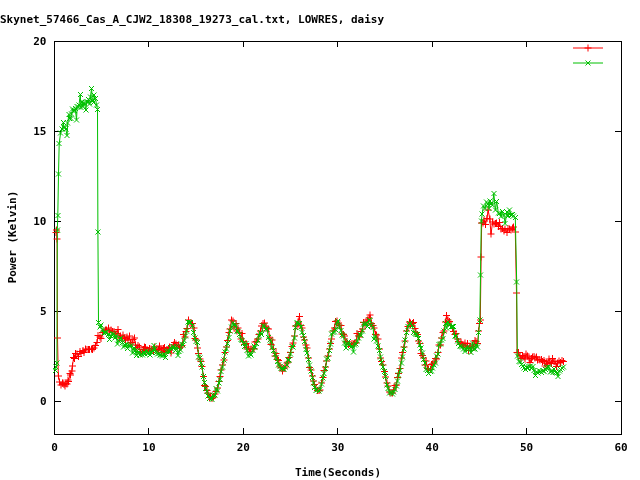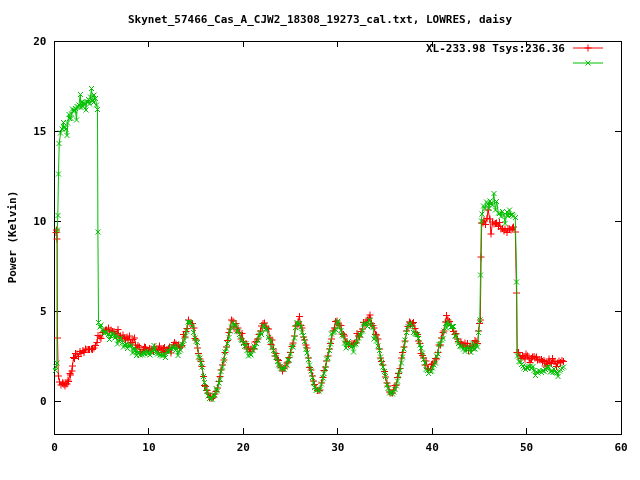--- a/index.html
+++ b/index.html
@@ -1,20 +1,20 @@
 <!DOCTYPE html>
 <html><head>
 <meta charset="utf-8">
 <style>
   html,body{margin:0;padding:0;background:#ffffff;}
   #app{position:relative;width:640px;height:480px;background:#ffffff;overflow:hidden;
        font-family:"DejaVu Sans Mono","Liberation Mono",monospace;font-weight:bold;
        font-size:11px;color:#000;}
   #plot-svg{position:absolute;left:0;top:0;}
-  .title{position:absolute;left:0;top:13px;width:640px;text-align:center;}
+  .title{position:absolute;left:0;top:13px;width:640px;text-align:left;}
   .xlabel{position:absolute;left:55px;top:466px;width:566px;text-align:center;}
   .ylabel{position:absolute;left:12px;top:237px;width:200px;text-align:center;
           transform:translate(-50%,-50%) rotate(-90deg);}
   .legend-text{position:absolute;right:75px;width:300px;text-align:right;}
   .lt1{top:42px;} .lt2{top:57px;}
   svg text{font-family:"DejaVu Sans Mono","Liberation Mono",monospace;font-weight:bold;font-size:11px;fill:#000;}
 </style>
 </head>
 <body>
 
@@ -61,14 +61,14 @@
       <path d="M52.5 232.5H59.5M56 229V236M53 230H60M56.5 226.5V233.5M53.5 239H60.5M57 235.5V242.5M54 338H61M57.5 334.5V341.5M55 376H62M58.5 372.5V379.5M56 382H63M59.5 378.5V385.5M57.5 385H64.5M61 381.5V388.5M59 383H66M62.5 379.5V386.5M59.5 383H66.5M63 379.5V386.5M60.5 384.5H67.5M64 381V388M61.5 386H68.5M65 382.5V389.5M62.5 383.5H69.5M66 380V387M63.5 384H70.5M67 380.5V387.5M64.5 380H71.5M68 376.5V383.5M65 381.5H72M68.5 378V385M66.5 373.5H73.5M70 370V377M67 375H74M70.5 371.5V378.5M68.5 371H75.5M72 367.5V374.5M69 366H76M72.5 362.5V369.5M70 357.5H77M73.5 354V361M71 358.5H78M74.5 355V362M72 353.5H79M75.5 350V357M73.5 354H80.5M77 350.5V357.5M75 356.5H82M78.5 353V360M76.5 351.5H83.5M80 348V355M77.5 353.5H84.5M81 350V357M79.5 350.5H86.5M83 347V354M80.5 352.5H87.5M84 349V356M82 349H89M85.5 345.5V352.5M83.5 349.5H90.5M87 346V353M85 349.5H92M88.5 346V353M86 349.5H93M89.5 346V353M88 349H95M91.5 345.5V352.5M89 349.5H96M92.5 346V353M90.5 348H97.5M94 344.5V351.5M92 345.5H99M95.5 342V349M93.5 342.5H100.5M97 339V346M94.5 335.5H101.5M98 332V339M96.5 337H103.5M100 333.5V340.5M97.5 338.5H104.5M101 335V342M99 332.5H106M102.5 329V336M100.5 331H107.5M104 327.5V334.5M102 330H109M105.5 326.5V333.5M103 330H110M106.5 326.5V333.5M105 328H112M108.5 324.5V331.5M106 332H113M109.5 328.5V335.5M107.5 330H114.5M111 326.5V333.5M109 331.5H116M112.5 328V335M110.5 331.5H117.5M114 328V335M111.5 334H118.5M115 330.5V337.5M113.5 333.5H120.5M117 330V337M114.5 329.5H121.5M118 326V333M116 338H123M119.5 334.5V341.5M117 336H124M120.5 332.5V339.5M118.5 338.5H125.5M122 335V342M119.5 335H126.5M123 331.5V338.5M121 338H128M124.5 334.5V341.5M122 340H129M125.5 336.5V343.5M123.5 337H130.5M127 333.5V340.5M124.5 340H131.5M128 336.5V343.5M126 336H133M129.5 332.5V339.5M127 343H134M130.5 339.5V346.5M128.5 342.5H135.5M132 339V346M129.5 339.5H136.5M133 336V343M131 338H138M134.5 334.5V341.5M132 345H139M135.5 341.5V348.5M133.5 348H140.5M137 344.5V351.5M134.5 345.5H141.5M138 342V349M136 347H143M139.5 343.5V350.5M137 353H144M140.5 349.5V356.5M138.5 351.5H145.5M142 348V355M140 349.5H147M143.5 346V353M141 347H148M144.5 343.5V350.5M142 347.5H149M145.5 344V351M143.5 350.5H150.5M147 347V354M145 351.5H152M148.5 348V355M146 348.5H153M149.5 345V352M147.5 349H154.5M151 345.5V352.5M148.5 350H155.5M152 346.5V353.5M150 350.5H157M153.5 347V354M151 347H158M154.5 343.5V350.5M152.5 349H159.5M156 345.5V352.5M153.5 350.5H160.5M157 347V354M155 349.5H162M158.5 346V353M156 346H163M159.5 342.5V349.5M157.5 349H164.5M161 345.5V352.5M158.5 352.5H165.5M162 349V356M160 348.5H167M163.5 345V352M161 347.5H168M164.5 344V351M162.5 351.5H169.5M166 348V355M163.5 350H170.5M167 346.5V353.5M165 348.5H172M168.5 345V352M166 347H173M169.5 343.5V350.5M167.5 353H174.5M171 349.5V356.5M168.5 347.5H175.5M172 344V351M170 345H177M173.5 341.5V348.5M171 342.5H178M174.5 339V346M172.5 344H179.5M176 340.5V347.5M173.5 346H180.5M177 342.5V349.5M175 345H182M178.5 341.5V348.5M176 348H183M179.5 344.5V351.5M177.5 347H184.5M181 343.5V350.5M178.5 345.5H185.5M182 342V349M180 334.5H187M183.5 331V338M181.5 337H188.5M185 333.5V340.5M182.5 331.5H189.5M186 328V335M183.5 328.5H190.5M187 325V332M185 320H192M188.5 316.5V323.5M186.5 323.5H193.5M190 320V327M188 323.5H195M191.5 320V327M189 323.5H196M192.5 320V327M190.5 328H197.5M194 324.5V331.5M191.5 338.5H198.5M195 335V342M192.5 340H199.5M196 336.5V343.5M194 348H201M197.5 344.5V351.5M195 353.5H202M198.5 350V357M196.5 359H203.5M200 355.5V362.5M197.5 361.5H204.5M201 358V365M198.5 366.5H205.5M202 363V370M200 376.5H207M203.5 373V380M201 385.5H208M204.5 382V389M202 386.5H209M205.5 383V390M203.5 390.5H210.5M207 387V394M204.5 393H211.5M208 389.5V396.5M206 397.5H213M209.5 394V401M207 396.5H214M210.5 393V400M208.5 398.5H215.5M212 395V402M210 397H217M213.5 393.5V400.5M211.5 394H218.5M215 390.5V397.5M212.5 391.5H219.5M216 388V395M214 388H221M217.5 384.5V391.5M215.5 381.5H222.5M219 378V385M216.5 376.5H223.5M220 373V380M217.5 370H224.5M221 366.5V373.5M219 365H226M222.5 361.5V368.5M220.5 360H227.5M224 356.5V363.5M221.5 352.5H228.5M225 349V356M223 347H230M226.5 343.5V350.5M224 340.5H231M227.5 337V344M225.5 332.5H232.5M229 329V336M226.5 329H233.5M230 325.5V332.5M228 320H235M231.5 316.5V323.5M229.5 321H236.5M233 317.5V324.5M230.5 327H237.5M234 323.5V330.5M232.5 323.5H239.5M236 320V327M233.5 331H240.5M237 327.5V334.5M234.5 328H241.5M238 324.5V331.5M236 332.5H243M239.5 329V336M237.5 339H244.5M241 335.5V342.5M238.5 333.5H245.5M242 330V337M240 341.5H247M243.5 338V345M241 344.5H248M244.5 341V348M242.5 343.5H249.5M246 340V347M243.5 349H250.5M247 345.5V352.5M245 347H252M248.5 343.5V350.5M246.5 351.5H253.5M250 348V355M247.5 349H254.5M251 345.5V352.5M249.5 349H256.5M253 345.5V352.5M250.5 348.5H257.5M254 345V352M251.5 342H258.5M255 338.5V345.5M253 341.5H260M256.5 338V345M254.5 339H261.5M258 335.5V342.5M255.5 334.5H262.5M259 331V338M257 331H264M260.5 327.5V334.5M258 326H265M261.5 322.5V329.5M259.5 323.5H266.5M263 320V327M261 323H268M264.5 319.5V326.5M262.5 327H269.5M266 323.5V330.5M263.5 328.5H270.5M267 325V332M265 329H272M268.5 325.5V332.5M266.5 338H273.5M270 334.5V341.5M267.5 344.5H274.5M271 341V348M268.5 340H275.5M272 336.5V343.5M270 349H277M273.5 345.5V352.5M271.5 356H278.5M275 352.5V359.5M272.5 353.5H279.5M276 350V357M274 359.5H281M277.5 356V363M275 360.5H282M278.5 357V364M276.5 366H283.5M280 362.5V369.5M277.5 367.5H284.5M281 364V371M279 371H286M282.5 367.5V374.5M280.5 368.5H287.5M284 365V372M281.5 367H288.5M285 363.5V370.5M283.5 363H290.5M287 359.5V366.5M284.5 362H291.5M288 358.5V365.5M285.5 357.5H292.5M289 354V361M287 352.5H294M290.5 349V356M288.5 346.5H295.5M292 343V350M289.5 343H296.5M293 339.5V346.5M291 336H298M294.5 332.5V339.5M292 326H299M295.5 322.5V329.5M293.5 326H300.5M297 322.5V329.5M294.5 322H301.5M298 318.5V325.5M296 316.5H303M299.5 313V320M297.5 325.5H304.5M301 322V329M298.5 328H305.5M302 324.5V331.5M300 337H307M303.5 333.5V340.5M301 340H308M304.5 336.5V343.5M302.5 345H309.5M306 341.5V348.5M303.5 348H310.5M307 344.5V351.5M305 358H312M308.5 354.5V361.5M306 367.5H313M309.5 364V371M307.5 370H314.5M311 366.5V373.5M309 376H316M312.5 372.5V379.5M310 381H317M313.5 377.5V384.5M311 384.5H318M314.5 381V388M312.5 388.5H319.5M316 385V392M314 390.5H321M317.5 387V394M315.5 390.5H322.5M319 387V394M316.5 390H323.5M320 386.5V393.5M318 383H325M321.5 379.5V386.5M319.5 377.5H326.5M323 374V381M320.5 370.5H327.5M324 367V374M322 367H329M325.5 363.5V370.5M323 361H330M326.5 357.5V364.5M324.5 356H331.5M328 352.5V359.5M326 349H333M329.5 345.5V352.5M327 343.5H334M330.5 340V347M328 339H335M331.5 335.5V342.5M329.5 331H336.5M333 327.5V334.5M331 328H338M334.5 324.5V331.5M332 321.5H339M335.5 318V325M333.5 321H340.5M337 317.5V324.5M334.5 324H341.5M338 320.5V327.5M336 325.5H343M339.5 322V329M337.5 325.5H344.5M341 322V329M338.5 334H345.5M342 330.5V337.5M340 334.5H347M343.5 331V338M341 336H348M344.5 332.5V339.5M342.5 342H349.5M346 338.5V345.5M343.5 341.5H350.5M347 338V345M345 344.5H352M348.5 341V348M346 343.5H353M349.5 340V347M347.5 345H354.5M351 341.5V348.5M348.5 343.5H355.5M352 340V347M350 344H357M353.5 340.5V347.5M351 343.5H358M354.5 340V347M352.5 342.5H359.5M356 339V346M353.5 333.5H360.5M357 330V337M355 336H362M358.5 332.5V339.5M356 337H363M359.5 333.5V340.5M357.5 331.5H364.5M361 328V335M359 329H366M362.5 325.5V332.5M360 322.5H367M363.5 319V326M361.5 324.5H368.5M365 321V328M362.5 322H369.5M366 318.5V325.5M364 320H371M367.5 316.5V323.5M365.5 318H372.5M369 314.5V321.5M366.5 315H373.5M370 311.5V318.5M368 323.5H375M371.5 320V327M369.5 325.5H376.5M373 322V329M370.5 328H377.5M374 324.5V331.5M372 334.5H379M375.5 331V338M373 335H380M376.5 331.5V338.5M374.5 339H381.5M378 335.5V342.5M376 349H383M379.5 345.5V352.5M377 358H384M380.5 354.5V361.5M378 361.5H385M381.5 358V365M379.5 365H386.5M383 361.5V368.5M381 371.5H388M384.5 368V375M382 377H389M385.5 373.5V380.5M383.5 383H390.5M387 379.5V386.5M384.5 386H391.5M388 382.5V389.5M386 392H393M389.5 388.5V395.5M387.5 393H394.5M391 389.5V396.5M389 393H396M392.5 389.5V396.5M390 390H397M393.5 386.5V393.5M391.5 385.5H398.5M395 382V389M393 385H400M396.5 381.5V388.5M394 377.5H401M397.5 374V381M395 373.5H402M398.5 370V377M396.5 368.5H403.5M400 365V372M398 358H405M401.5 354.5V361.5M399 352.5H406M402.5 349V356M400.5 347H407.5M404 343.5V350.5M401.5 341H408.5M405 337.5V344.5M403 331H410M406.5 327.5V334.5M404.5 326.5H411.5M408 323V330M406 322H413M409.5 318.5V325.5M407 323H414M410.5 319.5V326.5M409 323.5H416M412.5 320V327M410 322.5H417M413.5 319V326M411.5 328.5H418.5M415 325V332M412.5 332.5H419.5M416 329V336M414 334.5H421M417.5 331V338M415 341H422M418.5 337.5V344.5M416.5 343.5H423.5M420 340V347M417.5 353.5H424.5M421 350V357M419 355.5H426M422.5 352V359M420 358H427M423.5 354.5V361.5M421.5 365H428.5M425 361.5V368.5M422.5 361H429.5M426 357.5V364.5M424 368.5H431M427.5 365V372M425 369H432M428.5 365.5V372.5M427 369.5H434M430.5 366V373M428 364.5H435M431.5 361V368M429 364H436M432.5 360.5V367.5M430.5 363H437.5M434 359.5V366.5M432 358.5H439M435.5 355V362M433 359H440M436.5 355.5V362.5M434.5 352.5H441.5M438 349V356M435.5 345H442.5M439 341.5V348.5M437 345H444M440.5 341.5V348.5M438 338H445M441.5 334.5V341.5M439.5 332.5H446.5M443 329V336M440.5 331H447.5M444 327.5V334.5M442 322H449M445.5 318.5V325.5M443 315.5H450M446.5 312V319M444.5 320H451.5M448 316.5V323.5M446 321.5H453M449.5 318V325M447.5 325.5H454.5M451 322V329M449 328.5H456M452.5 325V332M450 331.5H457M453.5 328V335M451.5 334.5H458.5M455 331V338M452.5 333.5H459.5M456 330V337M454 339H461M457.5 335.5V342.5M455 341.5H462M458.5 338V345M456.5 344H463.5M460 340.5V347.5M457.5 342H464.5M461 338.5V345.5M459 345H466M462.5 341.5V348.5M460 346H467M463.5 342.5V349.5M461.5 343H468.5M465 339.5V346.5M462.5 347H469.5M466 343.5V350.5M464 343.5H471M467.5 340V347M465 350.5H472M468.5 347V354M466.5 346H473.5M470 342.5V349.5M467.5 350.5H474.5M471 347V354M469 345H476M472.5 341.5V348.5M470 347H477M473.5 343.5V350.5M471.5 340.5H478.5M475 337V344M472.5 341.5H479.5M476 338V345M474 343.5H481M477.5 340V347M475 331H482M478.5 327.5V334.5M476 323.5H483M479.5 320V327M477 320H484M480.5 316.5V323.5M477.5 257H484.5M481 253.5V260.5M478 223H485M481.5 219.5V226.5M479.5 223H486.5M483 219.5V226.5M480.5 220H487.5M484 216.5V223.5M482 224.5H489M485.5 221V228M483.5 218.5H490.5M487 215V222M484.5 210H491.5M488 206.5V213.5M486.5 219H493.5M490 215.5V222.5M487.5 234H494.5M491 230.5V237.5M489 222H496M492.5 218.5V225.5M490.5 224H497.5M494 220.5V227.5M492 223.5H499M495.5 220V227M493 223H500M496.5 219.5V226.5M495 226.5H502M498.5 223V230M496 222.5H503M499.5 219V226M497.5 229H504.5M501 225.5V232.5M499 228.5H506M502.5 225V232M500.5 231H507.5M504 227.5V234.5M501.5 229H508.5M505 225.5V232.5M503.5 232.5H510.5M507 229V236M504.5 228.5H511.5M508 225V232M506 229H513M509.5 225.5V232.5M507.5 230H514.5M511 226.5V233.5M509 228H516M512.5 224.5V231.5M510 227H517M513.5 223.5V230.5M512 232H519M515.5 228.5V235.5M513 293H520M516.5 289.5V296.5M513.5 352.5H520.5M517 349V356M515 352.5H522M518.5 349V356M516.5 356H523.5M520 352.5V359.5M517.5 358.5H524.5M521 355V362M519 355.5H526M522.5 352V359M520.5 357H527.5M524 353.5V360.5M521.5 359H528.5M525 355.5V362.5M522.5 354H529.5M526 350.5V357.5M524 356H531M527.5 352.5V359.5M525.5 358H532.5M529 354.5V361.5M526.5 362.5H533.5M530 359V366M528 358.5H535M531.5 355V362M529 357H536M532.5 353.5V360.5M530.5 356.5H537.5M534 353V360M531.5 358H538.5M535 354.5V361.5M533 357H540M536.5 353.5V360.5M534 360H541M537.5 356.5V363.5M535.5 359.5H542.5M539 356V363M536.5 360H543.5M540 356.5V363.5M538 359.5H545M541.5 356V363M539 361.5H546M542.5 358V365M540.5 360.5H547.5M544 357V364M541.5 366H548.5M545 362.5V369.5M543 363H550M546.5 359.5V366.5M544 364H551M547.5 360.5V367.5M545.5 359H552.5M549 355.5V362.5M546.5 362.5H553.5M550 359V366M548 363.5H555M551.5 360V367M549 358.5H556M552.5 355V362M550.5 361.5H557.5M554 358V365M551.5 361.5H558.5M555 358V365M553 366.5H560M556.5 363V370M554 363H561M557.5 359.5V366.5M555.5 361H562.5M559 357.5V364.5M557 362.5H564M560.5 359V366M558.5 360.5H565.5M562 357V364M560 361.5H567M563.5 358V365" fill="none" stroke="#ff0000" stroke-width="1"></path>
       <path d="M55.4 370.5L56.2 366.8L56.9 363.2L57.3 230.0L57.8 215.6L58.5 174.2L59.2 143.6L60.6 132.8L62.1 129.2L63.3 122.4L63.9 127.4L65.2 127.4L65.8 129.2L67.1 135.5L67.7 122.9L68.9 114.4L69.6 118.4L70.8 118.3L71.5 113.9L72.7 108.8L73.4 111.2L74.6 110.4L75.3 108.5L76.5 119.9L77.2 106.7L78.4 106.8L79.0 104.9L80.3 94.5L80.9 107.6L82.2 102.1L82.8 106.7L84.1 102.6L84.7 104.0L85.9 110.2L86.6 102.2L87.8 101.8L88.5 99.5L89.7 104.0L90.4 96.8L91.6 88.4L92.3 100.4L93.5 102.6L94.2 95.0L95.6 98.6L96.5 104.9L97.5 109.4L97.9 231.8L98.5 322.7L99.8 327.2L101.0 325.0L102.7 329.9L103.9 333.0L105.5 332.6L106.7 332.0L108.3 334.4L109.5 339.5L111.2 336.2L112.4 332.8L113.6 334.7L114.9 338.0L116.2 335.5L117.4 344.2L118.7 340.7L119.9 338.5L121.2 337.8L122.5 342.5L123.7 346.8L124.9 345.1L126.3 344.3L127.5 348.4L128.7 345.2L130.0 346.1L131.3 346.0L132.5 352.9L133.8 347.9L135.0 350.9L136.3 355.4L137.6 350.6L138.8 353.6L140.0 355.0L141.4 353.3L142.6 355.2L143.8 351.9L145.1 354.2L146.4 350.9L147.6 353.5L148.9 352.4L150.1 355.0L151.4 352.7L152.7 350.6L153.9 345.4L155.1 348.8L156.5 352.4L157.7 354.0L158.9 353.5L160.2 355.1L161.5 354.8L162.7 355.8L164.0 354.2L165.3 357.7L166.5 351.3L167.8 350.6L169.0 351.8L170.3 347.6L171.6 348.8L172.8 346.5L174.0 347.2L175.4 350.6L176.6 346.3L177.8 355.3L179.1 351.5L180.4 350.1L181.6 344.1L182.9 345.2L184.1 340.3L185.4 335.9L186.7 330.8L187.9 322.1L189.5 322.7L190.7 322.7L192.3 325.4L193.6 332.4L194.8 338.2L196.1 341.6L197.4 342.7L198.6 356.8L199.8 358.0L200.8 363.2L202.1 366.9L203.3 376.7L204.5 382.7L205.6 388.5L206.8 391.6L208.0 396.1L209.3 398.4L210.6 397.5L212.2 399.3L213.4 395.4L215.0 394.8L216.2 388.3L217.5 390.8L218.8 383.1L220.0 379.5L221.2 371.4L222.6 366.8L223.8 360.2L225.0 351.8L226.3 348.8L227.6 343.6L228.8 337.3L230.1 330.8L231.3 327.0L232.9 322.7L234.2 325.2L235.8 325.4L237.0 330.9L238.2 331.7L239.6 334.4L240.8 339.7L242.0 340.6L243.3 343.4L244.6 346.6L245.8 343.7L247.1 350.6L248.3 355.8L249.9 353.3L251.2 355.0L252.8 350.6L254.0 345.8L255.2 347.3L256.6 343.4L257.8 340.6L259.0 335.7L260.3 332.6L261.6 334.5L263.2 325.4L264.4 325.8L266.0 329.0L267.2 329.7L268.4 337.6L269.8 339.8L271.0 341.5L272.2 347.4L273.5 350.6L274.8 354.3L276.0 357.7L277.3 361.4L278.6 365.0L279.8 366.5L281.1 368.7L282.3 368.7L283.9 369.6L285.2 366.8L286.8 365.0L288.0 359.8L289.2 359.8L290.5 354.2L291.8 346.4L293.0 346.9L294.3 338.0L295.5 327.5L296.8 322.4L298.1 323.6L299.3 323.5L300.9 327.2L302.2 332.3L303.4 335.5L304.7 341.6L305.9 349.4L307.2 353.2L308.5 359.6L309.7 365.1L310.9 371.2L312.3 377.7L313.5 383.0L314.7 387.7L316.0 390.3L317.3 389.7L318.9 391.2L320.1 389.3L321.7 384.0L322.9 378.1L324.2 373.4L325.5 368.7L326.7 359.0L327.9 358.1L329.3 350.6L330.5 344.2L331.7 334.1L333.0 332.6L334.3 332.1L335.5 329.4L336.8 322.7L338.0 320.9L339.6 327.2L340.9 330.7L342.1 335.0L343.4 336.2L344.6 343.1L345.9 347.9L347.2 343.4L348.4 341.6L349.6 344.5L351.0 347.0L352.2 346.1L353.4 351.9L354.7 345.2L356.0 343.8L357.2 341.6L358.5 338.0L359.7 334.1L361.0 335.7L362.3 330.8L363.5 324.2L364.8 324.4L366.1 323.6L367.3 326.6L368.9 320.0L370.1 320.7L371.7 325.4L373.0 327.3L374.2 339.0L375.5 336.2L376.7 340.9L378.0 346.1L379.3 350.6L380.5 356.9L381.7 362.5L383.1 366.8L384.3 371.7L385.5 376.7L386.8 384.9L388.1 388.5L389.7 393.0L390.9 392.5L392.5 393.9L393.7 392.1L395.0 389.6L396.3 385.8L397.5 381.1L398.7 375.2L400.1 370.5L401.3 362.9L402.5 357.1L403.8 348.8L405.1 339.9L406.7 332.6L407.9 326.6L409.5 323.6L410.7 323.8L412.3 325.4L413.6 332.4L414.8 333.4L416.1 334.4L417.3 334.4L418.6 338.6L419.9 345.2L421.1 348.2L422.3 352.8L423.7 359.6L424.9 363.1L426.1 369.6L427.4 370.5L428.7 373.6L430.3 371.4L431.5 371.2L432.7 368.0L434.1 365.0L435.3 362.8L436.5 356.2L437.8 354.2L439.1 344.3L440.3 344.1L441.6 339.8L442.8 338.6L444.1 331.0L445.4 323.6L446.6 327.8L448.2 321.8L449.4 325.1L451.0 327.2L452.3 326.3L453.5 326.5L454.8 336.2L456.1 335.8L457.3 340.9L458.6 343.4L459.8 346.0L461.1 346.3L462.4 347.0L463.6 349.1L464.8 351.5L466.2 348.8L467.4 346.8L468.6 349.3L469.9 347.9L471.2 352.6L472.4 343.2L473.7 348.8L474.9 348.9L476.2 345.1L477.5 347.0L478.7 332.6L479.8 320.0L480.5 275.0L481.3 221.0L482.2 213.8L483.4 206.1L485.0 208.4L486.3 202.2L487.9 203.9L489.1 208.4L489.8 201.2L491.0 204.1L492.6 204.8L493.8 193.6L495.4 210.2L496.7 201.3L498.3 212.9L499.5 213.7L501.1 216.5L502.3 211.4L503.9 215.6L505.2 223.7L506.8 212.0L508.0 216.1L509.6 210.2L510.8 214.9L512.4 214.7L513.6 216.1L515.3 217.4L516.7 282.2L517.3 356.0L519.0 361.4L520.3 362.2L521.5 364.7L522.8 365.9L524.0 368.0L525.3 369.3L526.6 367.7L527.8 368.1L529.0 366.6L530.4 365.9L531.6 368.5L532.8 366.3L534.1 370.5L535.4 375.3L536.6 372.2L537.9 373.2L539.1 370.7L540.4 371.5L541.7 372.3L542.9 370.6L544.1 371.7L545.5 369.6L546.7 367.4L547.9 367.1L549.2 367.7L550.5 372.1L551.7 371.1L553.0 372.3L554.2 368.9L555.5 372.6L556.8 373.2L558.0 376.4L559.3 371.2L560.6 369.6L561.8 368.1L563.4 366.8" fill="none" stroke="#00c000" stroke-width="1"></path>
       <path d="M53 368L58 373M53 373L58 368M53.5 364.5L58.5 369.5M53.5 369.5L58.5 364.5M54.5 360.5L59.5 365.5M54.5 365.5L59.5 360.5M55 227.5L60 232.5M55 232.5L60 227.5M55.5 213L60.5 218M55.5 218L60.5 213M56 171.5L61 176.5M56 176.5L61 171.5M56.5 141L61.5 146M56.5 146L61.5 141M58 130.5L63 135.5M58 135.5L63 130.5M59.5 126.5L64.5 131.5M59.5 131.5L64.5 126.5M61 120L66 125M61 125L66 120M61.5 125L66.5 130M61.5 130L66.5 125M62.5 125L67.5 130M62.5 130L67.5 125M63.5 126.5L68.5 131.5M63.5 131.5L68.5 126.5M64.5 133L69.5 138M64.5 138L69.5 133M65 120.5L70 125.5M65 125.5L70 120.5M66.5 112L71.5 117M66.5 117L71.5 112M67 116L72 121M67 121L72 116M68.5 116L73.5 121M68.5 121L73.5 116M69 111.5L74 116.5M69 116.5L74 111.5M70 106.5L75 111.5M70 111.5L75 106.5M71 108.5L76 113.5M71 113.5L76 108.5M72 108L77 113M72 113L77 108M73 106L78 111M73 111L78 106M74 117.5L79 122.5M74 122.5L79 117.5M74.5 104L79.5 109M74.5 109L79.5 104M76 104.5L81 109.5M76 109.5L81 104.5M76.5 102.5L81.5 107.5M76.5 107.5L81.5 102.5M78 92L83 97M78 97L83 92M78.5 105L83.5 110M78.5 110L83.5 105M79.5 99.5L84.5 104.5M79.5 104.5L84.5 99.5M80.5 104L85.5 109M80.5 109L85.5 104M81.5 100L86.5 105M81.5 105L86.5 100M82 101.5L87 106.5M82 106.5L87 101.5M83.5 107.5L88.5 112.5M83.5 112.5L88.5 107.5M84 99.5L89 104.5M84 104.5L89 99.5M85.5 99.5L90.5 104.5M85.5 104.5L90.5 99.5M86 97L91 102M86 102L91 97M87 101.5L92 106.5M87 106.5L92 101.5M88 94.5L93 99.5M88 99.5L93 94.5M89 86L94 91M89 91L94 86M90 98L95 103M90 103L95 98M91 100L96 105M91 105L96 100M91.5 92.5L96.5 97.5M91.5 97.5L96.5 92.5M93 96L98 101M93 101L98 96M94 102.5L99 107.5M94 107.5L99 102.5M95 107L100 112M95 112L100 107M95.5 229.5L100.5 234.5M95.5 234.5L100.5 229.5M96 320L101 325M96 325L101 320M97.5 324.5L102.5 329.5M97.5 329.5L102.5 324.5M98.5 322.5L103.5 327.5M98.5 327.5L103.5 322.5M100 327.5L105 332.5M100 332.5L105 327.5M101.5 330.5L106.5 335.5M101.5 335.5L106.5 330.5M103 330L108 335M103 335L108 330M104 329.5L109 334.5M104 334.5L109 329.5M106 332L111 337M106 337L111 332M107 337L112 342M107 342L112 337M108.5 333.5L113.5 338.5M108.5 338.5L113.5 333.5M110 330.5L115 335.5M110 335.5L115 330.5M111 332L116 337M111 337L116 332M112.5 335.5L117.5 340.5M112.5 340.5L117.5 335.5M113.5 333L118.5 338M113.5 338L118.5 333M115 341.5L120 346.5M115 346.5L120 341.5M116 338L121 343M116 343L121 338M117.5 336L122.5 341M117.5 341L122.5 336M118.5 335.5L123.5 340.5M118.5 340.5L123.5 335.5M120 340L125 345M120 345L125 340M121 344.5L126 349.5M121 349.5L126 344.5M122.5 342.5L127.5 347.5M122.5 347.5L127.5 342.5M124 342L129 347M124 347L129 342M125 346L130 351M125 351L130 346M126 342.5L131 347.5M126 347.5L131 342.5M127.5 343.5L132.5 348.5M127.5 348.5L132.5 343.5M129 343.5L134 348.5M129 348.5L134 343.5M130 350.5L135 355.5M130 355.5L135 350.5M131.5 345.5L136.5 350.5M131.5 350.5L136.5 345.5M132.5 348.5L137.5 353.5M132.5 353.5L137.5 348.5M134 353L139 358M134 358L139 353M135 348L140 353M135 353L140 348M136.5 351L141.5 356M136.5 356L141.5 351M137.5 352.5L142.5 357.5M137.5 357.5L142.5 352.5M139 351L144 356M139 356L144 351M140 352.5L145 357.5M140 357.5L145 352.5M141.5 349.5L146.5 354.5M141.5 354.5L146.5 349.5M142.5 351.5L147.5 356.5M142.5 356.5L147.5 351.5M144 348.5L149 353.5M144 353.5L149 348.5M145 351L150 356M145 356L150 351M146.5 350L151.5 355M146.5 355L151.5 350M147.5 352.5L152.5 357.5M147.5 357.5L152.5 352.5M149 350L154 355M149 355L154 350M150 348L155 353M150 353L155 348M151.5 343L156.5 348M151.5 348L156.5 343M152.5 346.5L157.5 351.5M152.5 351.5L157.5 346.5M154 350L159 355M154 355L159 350M155 351.5L160 356.5M155 356.5L160 351.5M156.5 351L161.5 356M156.5 356L161.5 351M157.5 352.5L162.5 357.5M157.5 357.5L162.5 352.5M159 352.5L164 357.5M159 357.5L164 352.5M160 353.5L165 358.5M160 358.5L165 353.5M161.5 351.5L166.5 356.5M161.5 356.5L166.5 351.5M163 355L168 360M163 360L168 355M164 349L169 354M164 354L169 349M165.5 348L170.5 353M165.5 353L170.5 348M166.5 349.5L171.5 354.5M166.5 354.5L171.5 349.5M168 345L173 350M168 350L173 345M169 346.5L174 351.5M169 351.5L174 346.5M170.5 344L175.5 349M170.5 349L175.5 344M171.5 344.5L176.5 349.5M171.5 349.5L176.5 344.5M173 348L178 353M173 353L178 348M174 344L179 349M174 349L179 344M175.5 353L180.5 358M175.5 358L180.5 353M176.5 349L181.5 354M176.5 354L181.5 349M178 347.5L183 352.5M178 352.5L183 347.5M179 341.5L184 346.5M179 346.5L184 341.5M180.5 342.5L185.5 347.5M180.5 347.5L185.5 342.5M181.5 338L186.5 343M181.5 343L186.5 338M183 333.5L188 338.5M183 338.5L188 333.5M184 328.5L189 333.5M184 333.5L189 328.5M185.5 319.5L190.5 324.5M185.5 324.5L190.5 319.5M187 320L192 325M187 325L192 320M188 320L193 325M188 325L193 320M190 323L195 328M190 328L195 323M191 330L196 335M191 335L196 330M192.5 335.5L197.5 340.5M192.5 340.5L197.5 335.5M193.5 339L198.5 344M193.5 344L198.5 339M195 340L200 345M195 345L200 340M196 354.5L201 359.5M196 359.5L201 354.5M197.5 355.5L202.5 360.5M197.5 360.5L202.5 355.5M198.5 360.5L203.5 365.5M198.5 365.5L203.5 360.5M199.5 364.5L204.5 369.5M199.5 369.5L204.5 364.5M201 374L206 379M201 379L206 374M202 380L207 385M202 385L207 380M203 386L208 391M203 391L208 386M204.5 389L209.5 394M204.5 394L209.5 389M205.5 393.5L210.5 398.5M205.5 398.5L210.5 393.5M207 396L212 401M207 401L212 396M208 395L213 400M208 400L213 395M209.5 397L214.5 402M209.5 402L214.5 397M211 393L216 398M211 398L216 393M212.5 392.5L217.5 397.5M212.5 397.5L217.5 392.5M213.5 386L218.5 391M213.5 391L218.5 386M215 388.5L220 393.5M215 393.5L220 388.5M216.5 380.5L221.5 385.5M216.5 385.5L221.5 380.5M217.5 377L222.5 382M217.5 382L222.5 377M218.5 369L223.5 374M218.5 374L223.5 369M220 364.5L225 369.5M220 369.5L225 364.5M221.5 357.5L226.5 362.5M221.5 362.5L226.5 357.5M222.5 349.5L227.5 354.5M222.5 354.5L227.5 349.5M224 346.5L229 351.5M224 351.5L229 346.5M225 341L230 346M225 346L230 341M226.5 335L231.5 340M226.5 340L231.5 335M227.5 328.5L232.5 333.5M227.5 333.5L232.5 328.5M229 324.5L234 329.5M229 329.5L234 324.5M230.5 320L235.5 325M230.5 325L235.5 320M231.5 322.5L236.5 327.5M231.5 327.5L236.5 322.5M233.5 323L238.5 328M233.5 328L238.5 323M234.5 328.5L239.5 333.5M234.5 333.5L239.5 328.5M235.5 329L240.5 334M235.5 334L240.5 329M237 332L242 337M237 337L242 332M238.5 337L243.5 342M238.5 342L243.5 337M239.5 338L244.5 343M239.5 343L244.5 338M241 341L246 346M241 346L246 341M242 344L247 349M242 349L247 344M243.5 341L248.5 346M243.5 346L248.5 341M244.5 348L249.5 353M244.5 353L249.5 348M246 353.5L251 358.5M246 358.5L251 353.5M247.5 351L252.5 356M247.5 356L252.5 351M248.5 352.5L253.5 357.5M248.5 357.5L253.5 352.5M250.5 348L255.5 353M250.5 353L255.5 348M251.5 343.5L256.5 348.5M251.5 348.5L256.5 343.5M252.5 345L257.5 350M252.5 350L257.5 345M254 341L259 346M254 346L259 341M255.5 338L260.5 343M255.5 343L260.5 338M256.5 333L261.5 338M256.5 338L261.5 333M258 330L263 335M258 335L263 330M259 332L264 337M259 337L264 332M260.5 323L265.5 328M260.5 328L265.5 323M262 323.5L267 328.5M262 328.5L267 323.5M263.5 326.5L268.5 331.5M263.5 331.5L268.5 326.5M264.5 327L269.5 332M264.5 332L269.5 327M266 335L271 340M266 340L271 335M267.5 337.5L272.5 342.5M267.5 342.5L272.5 337.5M268.5 339L273.5 344M268.5 344L273.5 339M269.5 345L274.5 350M269.5 350L274.5 345M271 348L276 353M271 353L276 348M272.5 352L277.5 357M272.5 357L277.5 352M273.5 355L278.5 360M273.5 360L278.5 355M275 359L280 364M275 364L280 359M276 362.5L281 367.5M276 367.5L281 362.5M277.5 364L282.5 369M277.5 369L282.5 364M278.5 366L283.5 371M278.5 371L283.5 366M280 366L285 371M280 371L285 366M281.5 367L286.5 372M281.5 372L286.5 367M282.5 364.5L287.5 369.5M282.5 369.5L287.5 364.5M284.5 362.5L289.5 367.5M284.5 367.5L289.5 362.5M285.5 357.5L290.5 362.5M285.5 362.5L290.5 357.5M286.5 357.5L291.5 362.5M286.5 362.5L291.5 357.5M288 351.5L293 356.5M288 356.5L293 351.5M289.5 344L294.5 349M289.5 349L294.5 344M290.5 344.5L295.5 349.5M290.5 349.5L295.5 344.5M292 335.5L297 340.5M292 340.5L297 335.5M293 325L298 330M293 330L298 325M294.5 320L299.5 325M294.5 325L299.5 320M295.5 321L300.5 326M295.5 326L300.5 321M297 321L302 326M297 326L302 321M298.5 324.5L303.5 329.5M298.5 329.5L303.5 324.5M299.5 330L304.5 335M299.5 335L304.5 330M301 333L306 338M301 338L306 333M302 339L307 344M302 344L307 339M303.5 347L308.5 352M303.5 352L308.5 347M304.5 350.5L309.5 355.5M304.5 355.5L309.5 350.5M306 357L311 362M306 362L311 357M307 362.5L312 367.5M307 367.5L312 362.5M308.5 368.5L313.5 373.5M308.5 373.5L313.5 368.5M310 375L315 380M310 380L315 375M311 380.5L316 385.5M311 385.5L316 380.5M312 385L317 390M312 390L317 385M313.5 388L318.5 393M313.5 393L318.5 388M315 387L320 392M315 392L320 387M316.5 388.5L321.5 393.5M316.5 393.5L321.5 388.5M317.5 387L322.5 392M317.5 392L322.5 387M319 381.5L324 386.5M319 386.5L324 381.5M320.5 375.5L325.5 380.5M320.5 380.5L325.5 375.5M321.5 371L326.5 376M321.5 376L326.5 371M323 366L328 371M323 371L328 366M324 356.5L329 361.5M324 361.5L329 356.5M325.5 355.5L330.5 360.5M325.5 360.5L330.5 355.5M327 348L332 353M327 353L332 348M328 341.5L333 346.5M328 346.5L333 341.5M329 331.5L334 336.5M329 336.5L334 331.5M330.5 330L335.5 335M330.5 335L335.5 330M332 329.5L337 334.5M332 334.5L337 329.5M333 327L338 332M333 332L338 327M334.5 320L339.5 325M334.5 325L339.5 320M335.5 318.5L340.5 323.5M335.5 323.5L340.5 318.5M337 324.5L342 329.5M337 329.5L342 324.5M338.5 328L343.5 333M338.5 333L343.5 328M339.5 332.5L344.5 337.5M339.5 337.5L344.5 332.5M341 333.5L346 338.5M341 338.5L346 333.5M342 340.5L347 345.5M342 345.5L347 340.5M343.5 345.5L348.5 350.5M343.5 350.5L348.5 345.5M344.5 341L349.5 346M344.5 346L349.5 341M346 339L351 344M346 344L351 339M347 342L352 347M347 347L352 342M348.5 344.5L353.5 349.5M348.5 349.5L353.5 344.5M349.5 343.5L354.5 348.5M349.5 348.5L354.5 343.5M351 349.5L356 354.5M351 354.5L356 349.5M352 342.5L357 347.5M352 347.5L357 342.5M353.5 341.5L358.5 346.5M353.5 346.5L358.5 341.5M354.5 339L359.5 344M354.5 344L359.5 339M356 335.5L361 340.5M356 340.5L361 335.5M357 331.5L362 336.5M357 336.5L362 331.5M358.5 333L363.5 338M358.5 338L363.5 333M360 328.5L365 333.5M360 333.5L365 328.5M361 321.5L366 326.5M361 326.5L366 321.5M362.5 322L367.5 327M362.5 327L367.5 322M363.5 321L368.5 326M363.5 326L368.5 321M365 324L370 329M365 329L370 324M366.5 317.5L371.5 322.5M366.5 322.5L371.5 317.5M367.5 318L372.5 323M367.5 323L372.5 318M369 323L374 328M369 328L374 323M370.5 325L375.5 330M370.5 330L375.5 325M371.5 336.5L376.5 341.5M371.5 341.5L376.5 336.5M373 333.5L378 338.5M373 338.5L378 333.5M374 338.5L379 343.5M374 343.5L379 338.5M375.5 343.5L380.5 348.5M375.5 348.5L380.5 343.5M377 348L382 353M377 353L382 348M378 354.5L383 359.5M378 359.5L383 354.5M379 360L384 365M379 365L384 360M380.5 364.5L385.5 369.5M380.5 369.5L385.5 364.5M382 369L387 374M382 374L387 369M383 374L388 379M383 379L388 374M384.5 382.5L389.5 387.5M384.5 387.5L389.5 382.5M385.5 386L390.5 391M385.5 391L390.5 386M387 390.5L392 395.5M387 395.5L392 390.5M388.5 390L393.5 395M388.5 395L393.5 390M390 391.5L395 396.5M390 396.5L395 391.5M391 389.5L396 394.5M391 394.5L396 389.5M392.5 387L397.5 392M392.5 392L397.5 387M394 383.5L399 388.5M394 388.5L399 383.5M395 378.5L400 383.5M395 383.5L400 378.5M396 372.5L401 377.5M396 377.5L401 372.5M397.5 368L402.5 373M397.5 373L402.5 368M399 360.5L404 365.5M399 365.5L404 360.5M400 354.5L405 359.5M400 359.5L405 354.5M401.5 346.5L406.5 351.5M401.5 351.5L406.5 346.5M402.5 337.5L407.5 342.5M402.5 342.5L407.5 337.5M404 330L409 335M404 335L409 330M405.5 324L410.5 329M405.5 329L410.5 324M407 321L412 326M407 326L412 321M408 321.5L413 326.5M408 326.5L413 321.5M410 323L415 328M410 328L415 323M411 330L416 335M411 335L416 330M412.5 331L417.5 336M412.5 336L417.5 331M413.5 332L418.5 337M413.5 337L418.5 332M415 332L420 337M415 337L420 332M416 336L421 341M416 341L421 336M417.5 342.5L422.5 347.5M417.5 347.5L422.5 342.5M418.5 345.5L423.5 350.5M418.5 350.5L423.5 345.5M420 350.5L425 355.5M420 355.5L425 350.5M421 357L426 362M421 362L426 357M422.5 360.5L427.5 365.5M422.5 365.5L427.5 360.5M423.5 367L428.5 372M423.5 372L428.5 367M425 368L430 373M425 373L430 368M426 371L431 376M426 376L431 371M428 369L433 374M428 374L433 369M429 368.5L434 373.5M429 373.5L434 368.5M430 365.5L435 370.5M430 370.5L435 365.5M431.5 362.5L436.5 367.5M431.5 367.5L436.5 362.5M433 360.5L438 365.5M433 365.5L438 360.5M434 353.5L439 358.5M434 358.5L439 353.5M435.5 351.5L440.5 356.5M435.5 356.5L440.5 351.5M436.5 342L441.5 347M436.5 347L441.5 342M438 341.5L443 346.5M438 346.5L443 341.5M439 337.5L444 342.5M439 342.5L444 337.5M440.5 336L445.5 341M440.5 341L445.5 336M441.5 328.5L446.5 333.5M441.5 333.5L446.5 328.5M443 321L448 326M443 326L448 321M444 325.5L449 330.5M444 330.5L449 325.5M445.5 319.5L450.5 324.5M445.5 324.5L450.5 319.5M447 322.5L452 327.5M447 327.5L452 322.5M448.5 324.5L453.5 329.5M448.5 329.5L453.5 324.5M450 324L455 329M450 329L455 324M451 324L456 329M451 329L456 324M452.5 333.5L457.5 338.5M452.5 338.5L457.5 333.5M453.5 333.5L458.5 338.5M453.5 338.5L458.5 333.5M455 338.5L460 343.5M455 343.5L460 338.5M456 341L461 346M456 346L461 341M457.5 343.5L462.5 348.5M457.5 348.5L462.5 343.5M458.5 344L463.5 349M458.5 349L463.5 344M460 344.5L465 349.5M460 349.5L465 344.5M461 346.5L466 351.5M461 351.5L466 346.5M462.5 349L467.5 354M462.5 354L467.5 349M463.5 346.5L468.5 351.5M463.5 351.5L468.5 346.5M465 344.5L470 349.5M465 349.5L470 344.5M466 347L471 352M466 352L471 347M467.5 345.5L472.5 350.5M467.5 350.5L472.5 345.5M468.5 350L473.5 355M468.5 355L473.5 350M470 340.5L475 345.5M470 345.5L475 340.5M471 346.5L476 351.5M471 351.5L476 346.5M472.5 346.5L477.5 351.5M472.5 351.5L477.5 346.5M473.5 342.5L478.5 347.5M473.5 347.5L478.5 342.5M475 344.5L480 349.5M475 349.5L480 344.5M476 330L481 335M476 335L481 330M477.5 317.5L482.5 322.5M477.5 322.5L482.5 317.5M478 272.5L483 277.5M478 277.5L483 272.5M479 218.5L484 223.5M479 223.5L484 218.5M479.5 211.5L484.5 216.5M479.5 216.5L484.5 211.5M481 203.5L486 208.5M481 208.5L486 203.5M482.5 206L487.5 211M482.5 211L487.5 206M484 199.5L489 204.5M484 204.5L489 199.5M485.5 201.5L490.5 206.5M485.5 206.5L490.5 201.5M486.5 206L491.5 211M486.5 211L491.5 206M487.5 198.5L492.5 203.5M487.5 203.5L492.5 198.5M488.5 201.5L493.5 206.5M488.5 206.5L493.5 201.5M490 202.5L495 207.5M490 207.5L495 202.5M491.5 191L496.5 196M491.5 196L496.5 191M493 207.5L498 212.5M493 212.5L498 207.5M494 199L499 204M494 204L499 199M496 210.5L501 215.5M496 215.5L501 210.5M497 211L502 216M497 216L502 211M498.5 214L503.5 219M498.5 219L503.5 214M500 209L505 214M500 214L505 209M501.5 213L506.5 218M501.5 218L506.5 213M502.5 221L507.5 226M502.5 226L507.5 221M504.5 209.5L509.5 214.5M504.5 214.5L509.5 209.5M505.5 213.5L510.5 218.5M505.5 218.5L510.5 213.5M507 207.5L512 212.5M507 212.5L512 207.5M508.5 212.5L513.5 217.5M508.5 217.5L513.5 212.5M510 212L515 217M510 217L515 212M511 213.5L516 218.5M511 218.5L516 213.5M513 215L518 220M513 220L518 215M514 279.5L519 284.5M514 284.5L519 279.5M515 353.5L520 358.5M515 358.5L520 353.5M516.5 359L521.5 364M516.5 364L521.5 359M518 359.5L523 364.5M518 364.5L523 359.5M519 362L524 367M519 367L524 362M520.5 363.5L525.5 368.5M520.5 368.5L525.5 363.5M521.5 365.5L526.5 370.5M521.5 370.5L526.5 365.5M523 367L528 372M523 372L528 367M524 365L529 370M524 370L529 365M525.5 365.5L530.5 370.5M525.5 370.5L530.5 365.5M526.5 364L531.5 369M526.5 369L531.5 364M528 363.5L533 368.5M528 368.5L533 363.5M529 366L534 371M529 371L534 366M530.5 364L535.5 369M530.5 369L535.5 364M531.5 368L536.5 373M531.5 373L536.5 368M533 373L538 378M533 378L538 373M534 369.5L539 374.5M534 374.5L539 369.5M535.5 370.5L540.5 375.5M535.5 375.5L540.5 370.5M536.5 368L541.5 373M536.5 373L541.5 368M538 369L543 374M538 374L543 369M539 370L544 375M539 375L544 370M540.5 368L545.5 373M540.5 373L545.5 368M541.5 369L546.5 374M541.5 374L546.5 369M543 367L548 372M543 372L548 367M544 365L549 370M544 370L549 365M545.5 364.5L550.5 369.5M545.5 369.5L550.5 364.5M546.5 365L551.5 370M546.5 370L551.5 365M548 369.5L553 374.5M548 374.5L553 369.5M549 368.5L554 373.5M549 373.5L554 368.5M550.5 370L555.5 375M550.5 375L555.5 370M551.5 366.5L556.5 371.5M551.5 371.5L556.5 366.5M553 370L558 375M553 375L558 370M554.5 370.5L559.5 375.5M554.5 375.5L559.5 370.5M555.5 374L560.5 379M555.5 379L560.5 374M557 368.5L562 373.5M557 373.5L562 368.5M558 367L563 372M558 372L563 367M559.5 365.5L564.5 370.5M559.5 370.5L564.5 365.5M561 364.5L566 369.5M561 369.5L566 364.5" fill="none" stroke="#00c000" stroke-width="1"></path>
       <line x1="573" y1="48" x2="603" y2="48" stroke="#ff0000" stroke-width="1"></line>
       <path d="M584.5 48H591.5M588 44.5V51.5" fill="none" stroke="#ff0000" stroke-width="1"></path>
       <line x1="573" y1="63" x2="603" y2="63" stroke="#00c000" stroke-width="1"></line>
       <path d="M585.5 60.5L590.5 65.5M585.5 65.5L590.5 60.5" fill="none" stroke="#00c000" stroke-width="1"></path>
     </svg>
   <div class="title">Skynet_57466_Cas_A_CJW2_18308_19273_cal.txt, LOWRES, daisy</div>
   <div class="ylabel">Power (Kelvin)</div>
-  <div class="legend-text lt1">XL-233.98 Tsys:236.36</div>
+  <div class="xlabel">Time(Seconds)</div>
 </div>
 
 </body></html>

